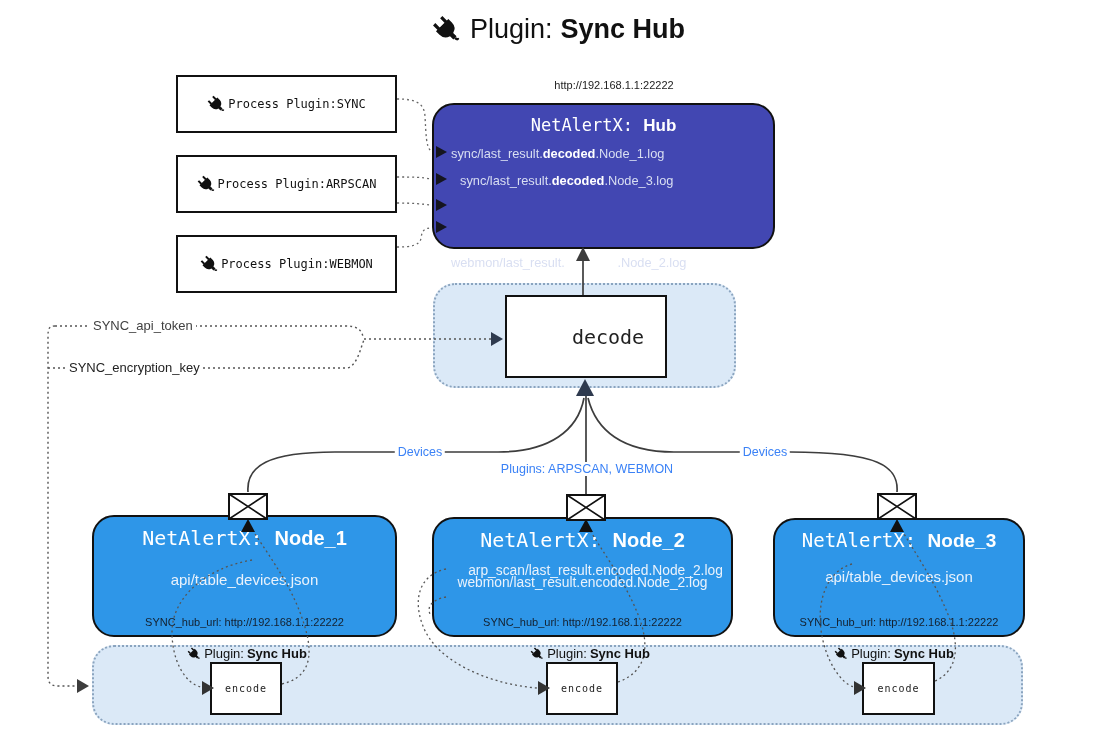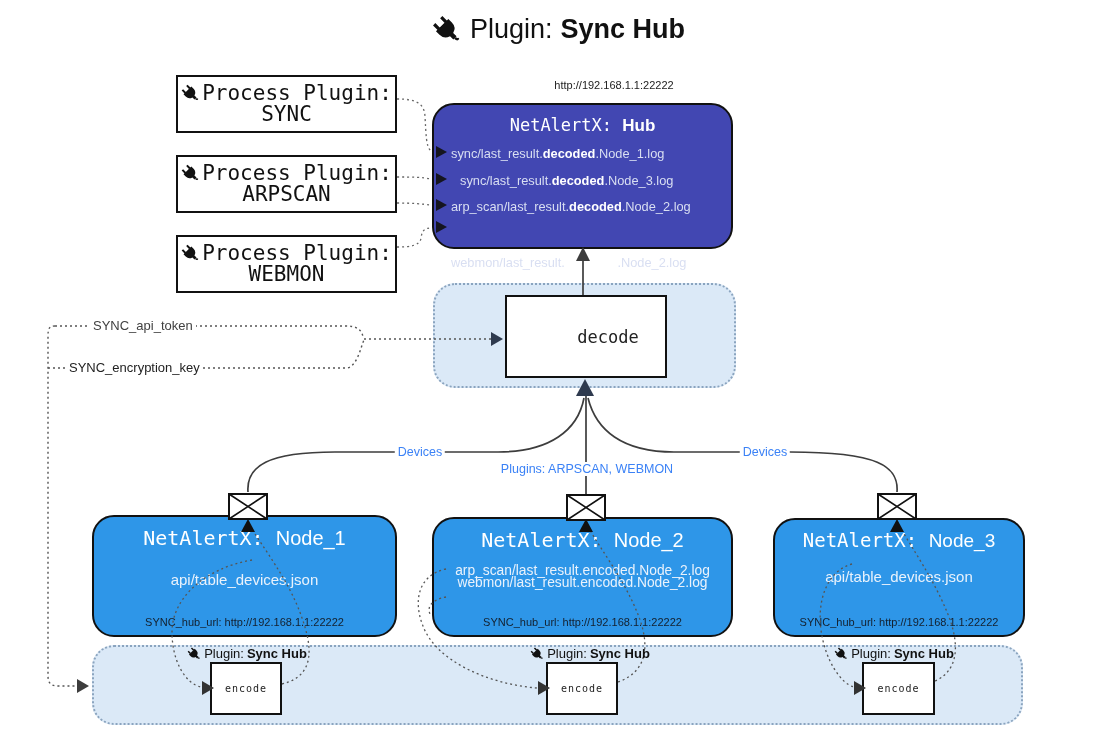--- a/index.html
+++ b/index.html
@@ -15,39 +15,39 @@
   
   .title{top:14px;left:0;width:100%;display:flex;justify-content:center;align-items:center;gap:8px;font-size:27px;z-index:2;}
   .title .t-bold{font-weight:700;}
 
   
   .plug{display:inline-flex;transform:rotate(-45deg);}
   .plug svg{display:block;}
 
   
   .pbox{left:176px;width:221px;height:58px;background:#fff;border:2px solid #111;
-        display:flex;flex-direction:column;justify-content:center;align-items:center;
-        font-family:"DejaVu Sans Mono",monospace;font-size:21px;line-height:21px;}
+        display:flex;justify-content:center;align-items:center;
+        font-family:"DejaVu Sans Mono",monospace;font-size:12px;line-height:21px;}
   .pbox .row{display:flex;align-items:center;gap:2px;}
 
   
-  .hub{left:432px;top:103px;width:301px;height:146px;background:#4247B2;border:2px solid #111;border-radius:22px;color:#fff;}
+  .hub{left:432px;top:103px;width:343px;height:146px;background:#4247B2;border:2px solid #111;border-radius:22px;color:#fff;}
   .hub-title{position:absolute;top:10px;width:100%;text-align:center;font-family:"DejaVu Sans Mono",monospace;font-size:17px;white-space:nowrap;}
   .hub-title b{font-family:"Liberation Sans",sans-serif;font-weight:700;}
   .hublog{position:absolute;left:17px;white-space:nowrap;font-size:12.8px;color:#D9DFF2;}
   .hublog b{color:#fff;font-weight:700;}
 
   
   .wbox{background:#fff;border:2px solid #111;display:flex;align-items:center;justify-content:center;
         font-family:"DejaVu Sans Mono",monospace;color:#222;}
 
   
   .node{background:#2E96E8;border:2px solid #111;border-radius:22px;color:#fff;}
   .node-title{position:absolute;top:9px;width:100%;text-align:center;font-family:"DejaVu Sans Mono",monospace;font-size:20px;white-space:nowrap;}
-  .node-title b{font-family:"Liberation Sans",sans-serif;font-weight:400;margin-top:14px;}
+  .node-title b{font-family:"Liberation Sans",sans-serif;font-weight:700;margin-top:14px;}
   .node-line{position:absolute;width:100%;text-align:center;font-size:14.5px;color:#E9F2FC;white-space:nowrap;}
   .node-footer{position:absolute;bottom:7px;width:100%;text-align:center;font-size:11px;color:#14202E;}
 
   
   .lbl{position:absolute;background:#fff;padding:0 3px;font-size:12.5px;color:#3b82f6;white-space:nowrap;z-index:7;}
   .lbl-plain{background:transparent;}
   .url-lbl{font-size:11px;color:#222;transform:translateX(-50%);}
   .enc-label{position:absolute;display:flex;align-items:center;gap:3px;font-size:13px;color:#111;z-index:7;transform:translateX(-50%);white-space:nowrap;}
   .enc-label b{font-weight:700;}
 
@@ -111,41 +111,40 @@
       <span>Process Plugin:</span>
     </span>
   <span>WEBMON</span>
 </div>
 
 <div class="lbl lbl-plain url-lbl abs" style="left:583px;top:79px;margin-left:31px;">http://192.168.1.1:22222</div>
 <div class="box hub">
   <div class="hub-title"><span>NetAlertX: </span><b>Hub</b></div>
   <div class="hublog" style="top:41px;"><span>sync/last_result.</span><b>decoded</b><span>.Node_1.log</span></div>
   <div class="hublog" style="top:68px;margin-left:9px;"><span>sync/last_result.</span><b>decoded</b><span>.Node_3.log</span></div>
-  <div class="hublog" style="top:94px;"><span>arp_scan/last_result.</span><b>decoded</b><span>.Node_2.log</span></div>
   <div class="hublog" style="top:103px;margin-top:47px;"><span>webmon/last_result.</span><b>decoded</b><span>.Node_2.log</span></div>
 </div>
 
-<div class="box wbox" style="left:505px;top:295px;width:162px;height:83px;font-size:17px;padding-left:44px;">decode</div>
+<div class="box wbox" style="left:505px;top:295px;width:162px;height:83px;font-size:20px;padding-left:44px;">decode</div>
 
 <div class="lbl" style="left:90px;top:318px;font-size:13px;color:#404040;">SYNC_api_token</div>
 <div class="lbl" style="left:66px;top:360px;font-size:13px;color:#222;">SYNC_encryption_key</div>
 
 <div class="lbl" style="left:420px;top:445px;transform:translateX(-50%);">Devices</div>
 <div class="lbl" style="left:587px;top:462px;transform:translateX(-50%);">Plugins: ARPSCAN, WEBMON</div>
 <div class="lbl" style="left:765px;top:445px;transform:translateX(-50%);">Devices</div>
 
 <div class="box node" style="left:92px;top:515px;width:305px;height:122px;">
   <div class="node-title"><span>NetAlertX: </span><b>Node_1</b></div>
   <div class="node-line" style="top:54px;font-size:15px;">api/table_devices.json</div>
   <div class="node-footer">SYNC_hub_url: http://192.168.1.1:22222</div>
 </div>
 <div class="box node" style="left:432px;top:517px;width:301px;height:120px;">
   <div class="node-title"><span>NetAlertX: </span><b>Node_2</b></div>
-  <div class="node-line" style="top:44px;font-size:13.8px;">arp_scan/last_result.encoded.Node_2.log</div>
+  <div class="node-line" style="top:44px;font-size:13.8px;padding-left:13px;">arp_scan/last_result.encoded.Node_2.log</div>
   <div class="node-line" style="top:56px;font-size:13.8px;">webmon/last_result.encoded.Node_2.log</div>
   <div class="node-footer">SYNC_hub_url: http://192.168.1.1:22222</div>
 </div>
 <div class="box node" style="left:773px;top:518px;width:252px;height:119px;">
   <div class="node-title" style="font-size:19px;"><span>NetAlertX: </span><b>Node_3</b></div>
   <div class="node-line" style="top:48px;font-size:15px;">api/table_devices.json</div>
   <div class="node-footer">SYNC_hub_url: http://192.168.1.1:22222</div>
 </div>
 
 <div class="envelope" style="left:228px;top:493px;">

